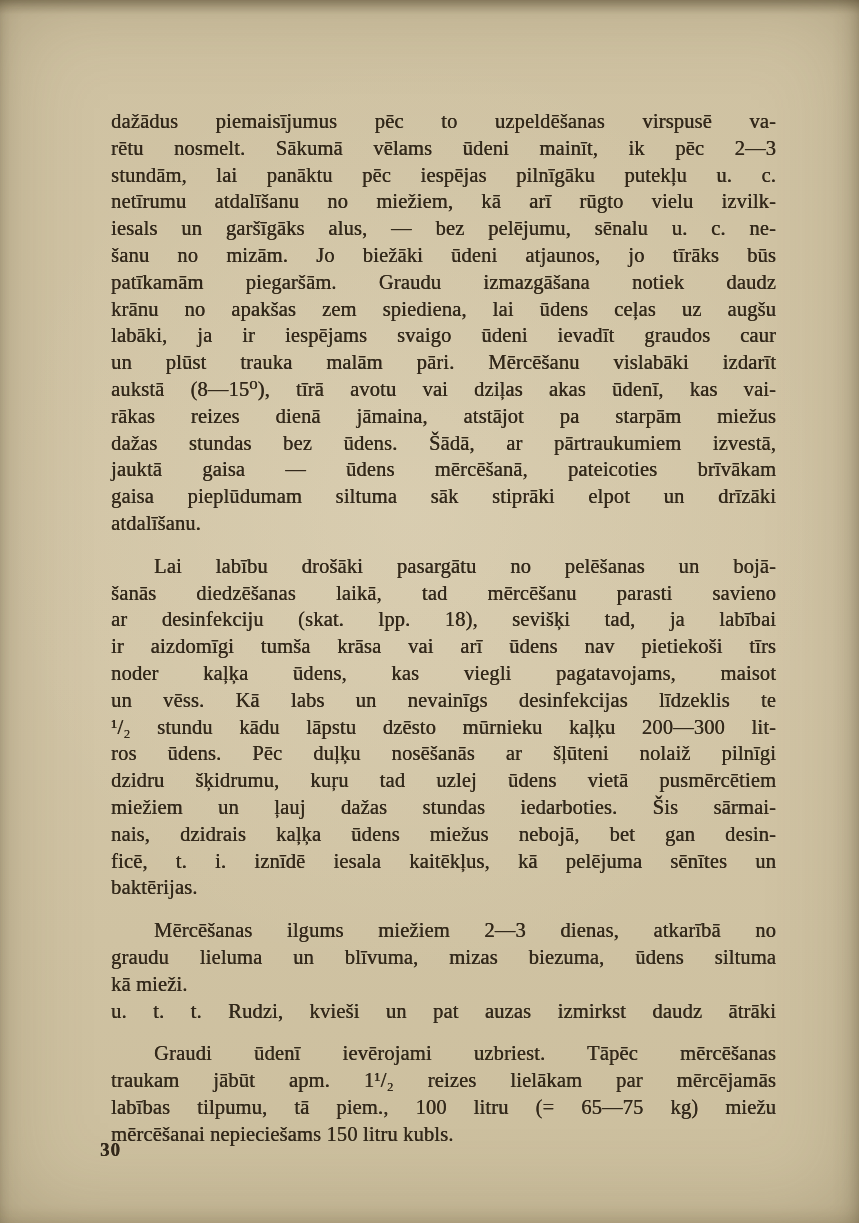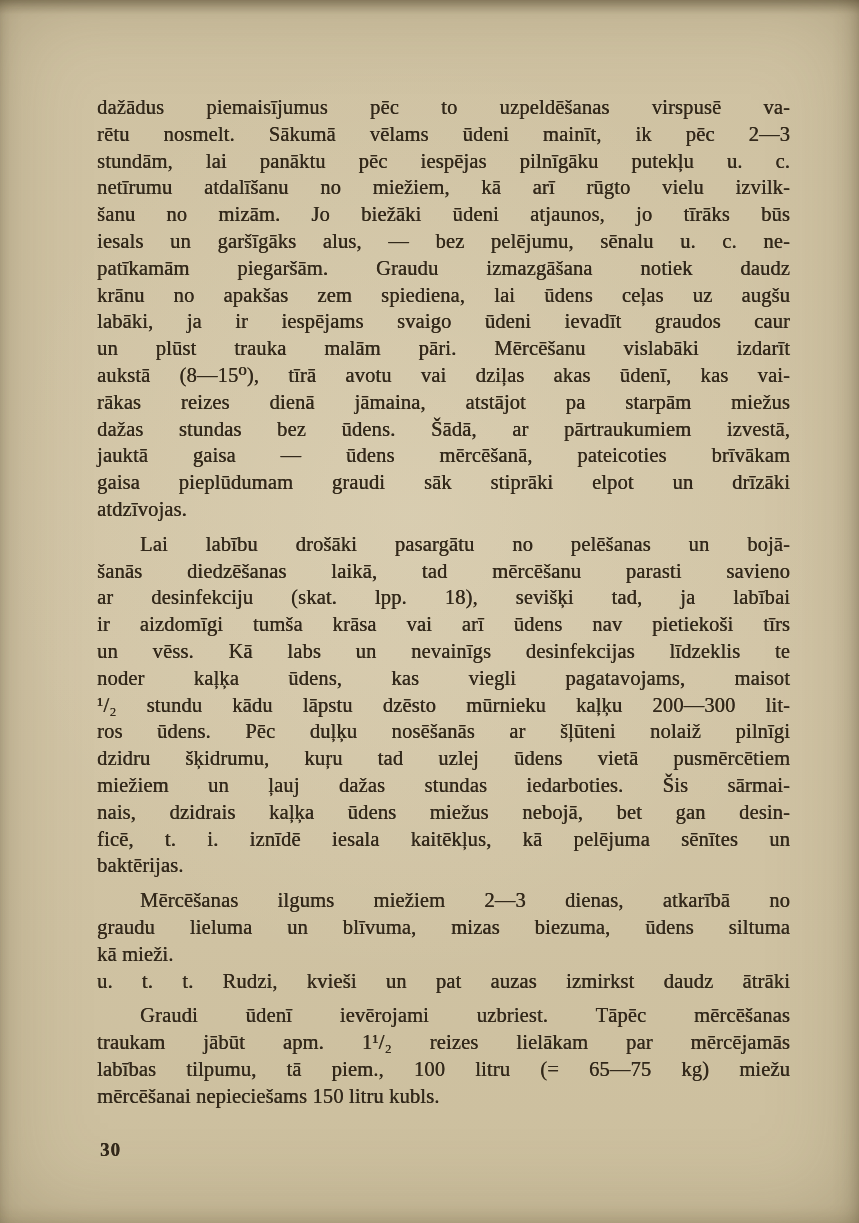--- a/index.html
+++ b/index.html
@@ -27,21 +27,21 @@
   .text-block {
     position: absolute;
     left: 95px;
     top: 92px;
     width: 697px;
     font-size: 20.5px;
     line-height: 26.8px;
     letter-spacing: 0.15px;
     text-shadow: 0.35px 0 0 currentColor;
   }
-  .paragraph { margin: 2px; }
+  .paragraph { margin: 16px; }
   .paragraph + .paragraph { margin-top: 8px; }
   .line {
     text-align: justify;
     text-align-last: justify;
   }
   .line.last { text-align-last: left; }
   .line.indent { text-indent: 43px; }
   .page-number {
     position: absolute;
     left: 100px;
@@ -56,40 +56,40 @@
 </head>
 <body>
 
 <div class="page">
   <div class="text-block" id="text-block">
       <div class="paragraph">
         <div class="line">dažādus piemaisījumus pēc to uzpeldēšanas virspusē va-</div>
         <div class="line">rētu nosmelt. Sākumā vēlams ūdeni mainīt, ik pēc 2—3</div>
         <div class="line">stundām, lai panāktu pēc iespējas pilnīgāku putekļu u. c.</div>
         <div class="line">netīrumu atdalīšanu no miežiem, kā arī rūgto vielu izvilk-</div>
+        <div class="line">iesals un garšīgāks alus, — bez pelējumu, sēnalu u. c. ne-</div>
         <div class="line">šanu no mizām. Jo biežāki ūdeni atjaunos, jo tīrāks būs</div>
-        <div class="line">iesals un garšīgāks alus, — bez pelējumu, sēnalu u. c. ne-</div>
         <div class="line">patīkamām piegaršām. Graudu izmazgāšana notiek daudz</div>
         <div class="line">krānu no apakšas zem spiediena, lai ūdens ceļas uz augšu</div>
         <div class="line">labāki, ja ir iespējams svaigo ūdeni ievadīt graudos caur</div>
         <div class="line">un plūst trauka malām pāri. Mērcēšanu vislabāki izdarīt</div>
         <div class="line">aukstā (8—15⁰), tīrā avotu vai dziļas akas ūdenī, kas vai-</div>
         <div class="line">rākas reizes dienā jāmaina, atstājot pa starpām miežus</div>
         <div class="line">dažas stundas bez ūdens. Šādā, ar pārtraukumiem izvestā,</div>
         <div class="line">jauktā gaisa — ūdens mērcēšanā, pateicoties brīvākam</div>
-        <div class="line">gaisa pieplūdumam graudi sāk stiprāki elpot un drīzāki</div>
-        <div class="line last">atdzīvojas.</div>
+        <div class="line">gaisa pieplūdumam siltuma sāk stiprāki elpot un drīzāki</div>
+        <div class="line last">atdalīšanu.</div>
       </div>
       <div class="paragraph">
         <div class="line indent">Lai labību drošāki pasargātu no pelēšanas un bojā-</div>
         <div class="line">šanās diedzēšanas laikā, tad mērcēšanu parasti savieno</div>
         <div class="line">ar desinfekciju (skat. lpp. 18), sevišķi tad, ja labībai</div>
         <div class="line">ir aizdomīgi tumša krāsa vai arī ūdens nav pietiekoši tīrs</div>
+        <div class="line">noder kaļķa ūdens, kas viegli pagatavojams, maisot</div>
         <div class="line">un vēss. Kā labs un nevainīgs desinfekcijas līdzeklis te</div>
-        <div class="line">noder kaļķa ūdens, kas viegli pagatavojams, maisot</div>
         <div class="line">¹/₂ stundu kādu lāpstu dzēsto mūrnieku kaļķu 200—300 lit-</div>
         <div class="line">ros ūdens. Pēc duļķu nosēšanās ar šļūteni nolaiž pilnīgi</div>
         <div class="line">dzidru šķidrumu, kuŗu tad uzlej ūdens vietā pusmērcētiem</div>
         <div class="line">miežiem un ļauj dažas stundas iedarboties. Šis sārmai-</div>
         <div class="line">nais, dzidrais kaļķa ūdens miežus nebojā, bet gan desin-</div>
         <div class="line">ficē, t. i. iznīdē iesala kaitēkļus, kā pelējuma sēnītes un</div>
         <div class="line last">baktērijas.</div>
       </div>
       <div class="paragraph">
         <div class="line indent">Mērcēšanas ilgums miežiem 2—3 dienas, atkarībā no</div>

